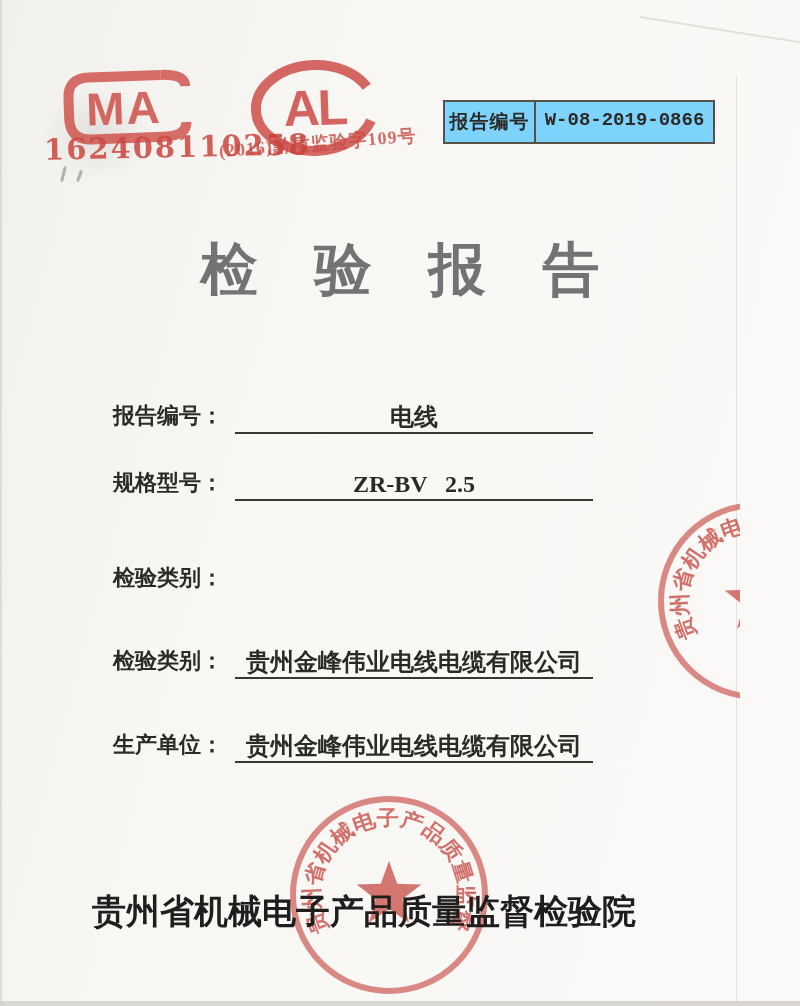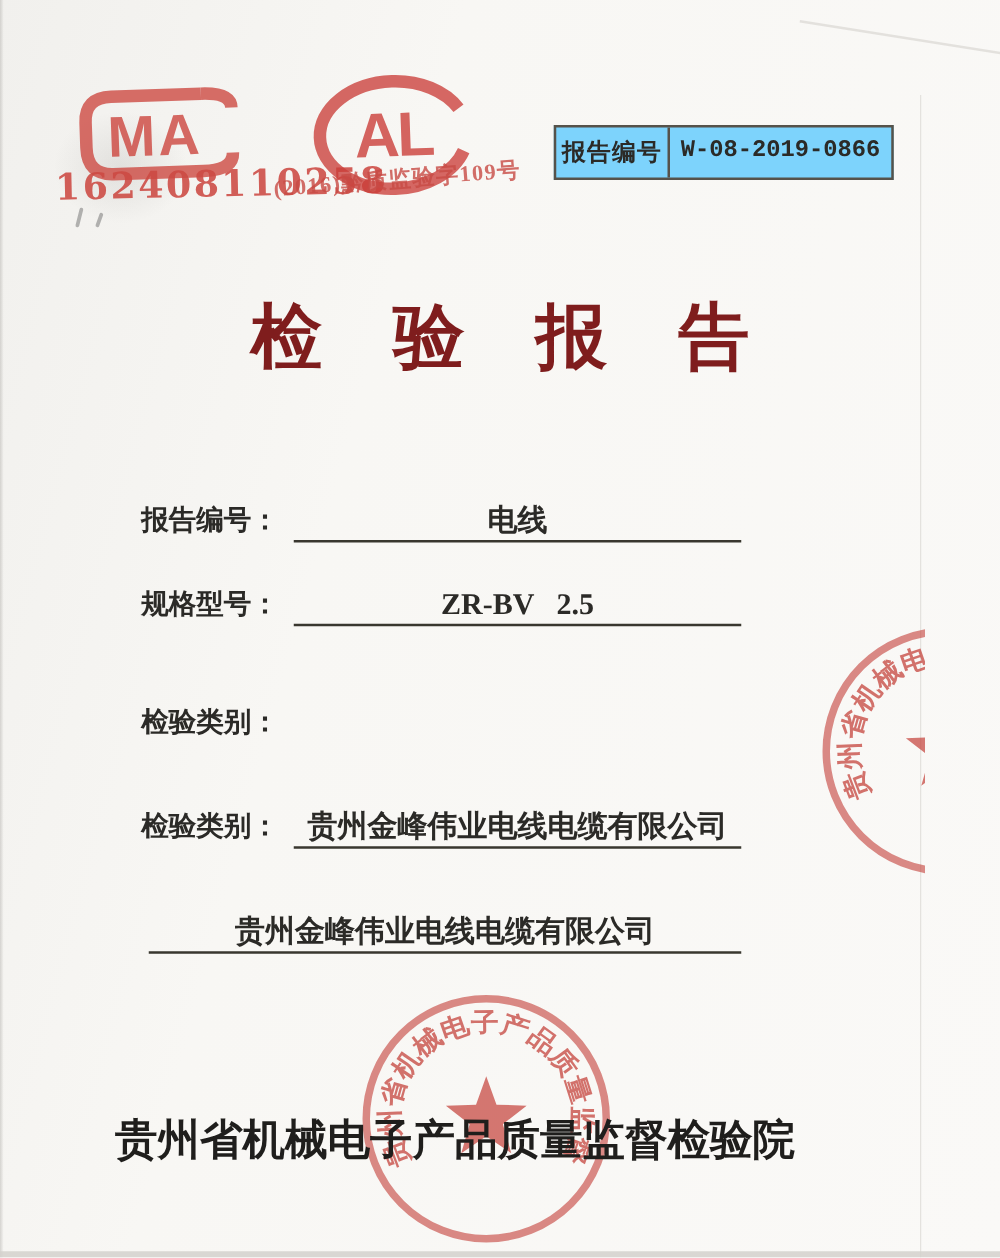--- a/index.html
+++ b/index.html
@@ -27,21 +27,21 @@
     font-family:"Liberation Serif",serif;white-space:nowrap;}
   
   .report-box{left:443px;top:100px;display:flex;border:2px solid #56524a;background:#7dd3fc;}
   .report-box .cell-label{width:89px;padding:7px 0;text-align:center;font-size:19px;font-weight:bold;
     border-right:2px solid #56524a;letter-spacing:1px;}
   .report-box .cell-value{width:177px;padding:7px 0;text-align:center;
     font-family:"Liberation Mono","DejaVu Sans Mono",monospace;font-weight:bold;font-size:19px;}
   
   .doc-title{left:0;top:232px;width:800px;text-align:center;
     font-family:"Liberation Sans","DejaVu Sans",sans-serif;font-weight:bold;
-    font-size:57px;letter-spacing:1em;padding-left:1em;box-sizing:border-box;color:#7f1d1d;}
+    font-size:57px;letter-spacing:1em;padding-left:1em;box-sizing:border-box;color:#737373;}
   
   .field-row{left:113px;width:480px;height:40px;display:flex;align-items:flex-end;}
   .field-label{flex:none;width:116px;font-size:22px;font-weight:bold;padding-bottom:3px;white-space:nowrap;}
   .field-line{flex:1;margin-left:6px;border-bottom:2px solid #39372f;text-align:center;}
   .field-value{font-size:24px;font-weight:bold;white-space:pre;line-height:1.25;}
   
   .seal-box{width:208px;height:208px;}
   .seal-right{left:653px;top:497px;width:87px;height:208px;overflow:hidden;}
   .seal-bottom{left:285px;top:791px;}
   
@@ -93,20 +93,21 @@
   <span class="field-line"><span class="field-value">ZR-BV   2.5</span></span>
 </div>
 <div class="abs field-row" style="top:556px;">
   <span class="field-label">检验类别：</span>
 </div>
 <div class="abs field-row" style="top:639px;">
   <span class="field-label">检验类别：</span>
   <span class="field-line"><span class="field-value">贵州金峰伟业电线电缆有限公司</span></span>
 </div>
 <div class="abs field-row" style="top:723px;">
+  <span class="field-label">生产单位：</span>
   <span class="field-line"><span class="field-value">贵州金峰伟业电线电缆有限公司</span></span>
 </div>
 
 <div class="abs seal-right">
   <svg class="seal-box" width="208" height="208" viewBox="0 0 208 208">
     <circle cx="104" cy="104" r="96" fill="none" stroke="#c5443d" stroke-width="6" opacity="0.62"></circle>
     <polygon points="104,70 112.2,92.7 136.3,93.5 117.3,108.3 124,131.5 104,118 84,131.5 90.7,108.3 71.7,93.5 95.8,92.7" fill="#c5443d" opacity="0.72"></polygon>
     <defs>
         <path id="sealArcA" d="M 43.4 139 A 70 70 0 1 1 164.6 139" fill="none"></path>
       </defs>

